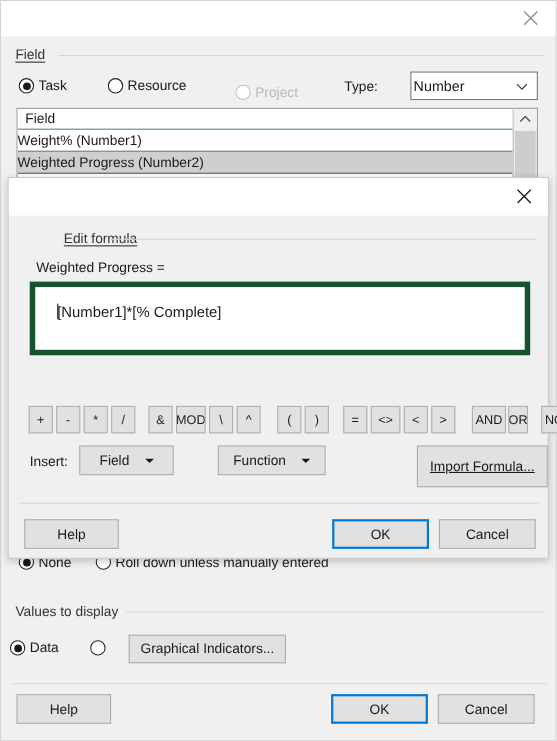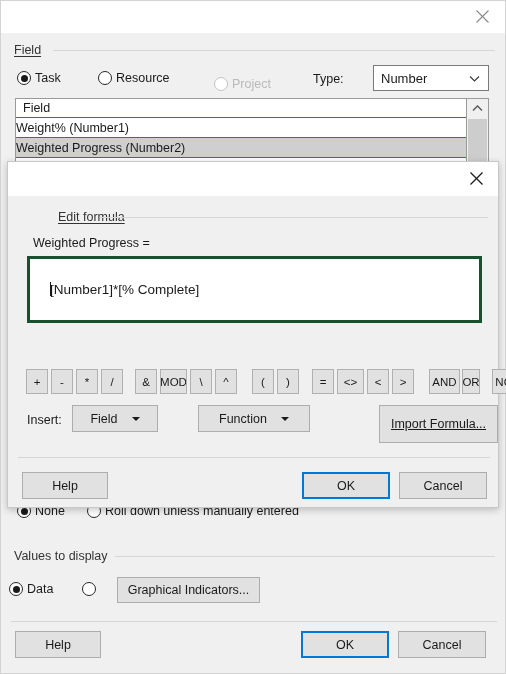--- a/index.html
+++ b/index.html
@@ -78,21 +78,21 @@
   .radio .rlabel { margin-left: 4px; font-size: 12.5px; }
   .radio.disabled .dot { border-color: #c2c2c2; }
   .radio.disabled .rlabel { color: #b9b9b9; }
 
   
   .combo {
     position: absolute;
     background: #fff;
     border: 1px solid #7a7a7a;
     display: flex; align-items: center;
-    padding-left: 7px;
+    padding-left: 2px;
     font-size: 13px;
     cursor: default;
   }
   .combo .chev {
     position: absolute; right: 8px; top: 50%;
     transform: translateY(-50%);
     color: #3d3d3d;
   }
 
   
@@ -173,23 +173,23 @@
     position: absolute; right: 0; top: 0;
     width: 44px; height: 33px;
     display: flex; align-items: center; justify-content: center;
     color: #1a1a1a;
     cursor: default;
   }
 
   .formula-input {
     position: absolute;
     background: #fff;
-    border: 3px solid #14532d;
+    border: 5px solid #14532d;
     font-size: 13.5px;
-    padding: 8px 0 0 5px;
+    padding: 0 0 0 5px;
     overflow: hidden;
     white-space: pre;
   }
   .caret {
     display: inline-block;
     width: 1px; height: 14px;
     background: #1a1a1a;
     vertical-align: -2px;
     margin-right: -1px;
   }
@@ -400,21 +400,21 @@
       </div>
     </div>
 
   <div class="insert-label" style="left:19px; top:251px;">Insert:</div>
 
   <div class="dropbtn" style="left:64px; top:243px; width:86px; height:27px;">
     <span>Field</span>
     <span class="tri"></span>
   </div>
 
-  <div class="dropbtn" style="left:190px; top:243px; width:112px; height:27px;">
+  <div class="dropbtn" style="left:190px; top:243px; width:98px; height:27px;">
     <span>Function</span>
     <span class="tri"></span>
   </div>
 
   <div class="btn" style="left:371px; top:243px; width:119px; height:38px;text-decoration:underline;">
     <span>Import Formula...</span>
   </div>
 
   <div class="hr-sep" style="left:10px; top:295px; width:472px;"></div>
 

